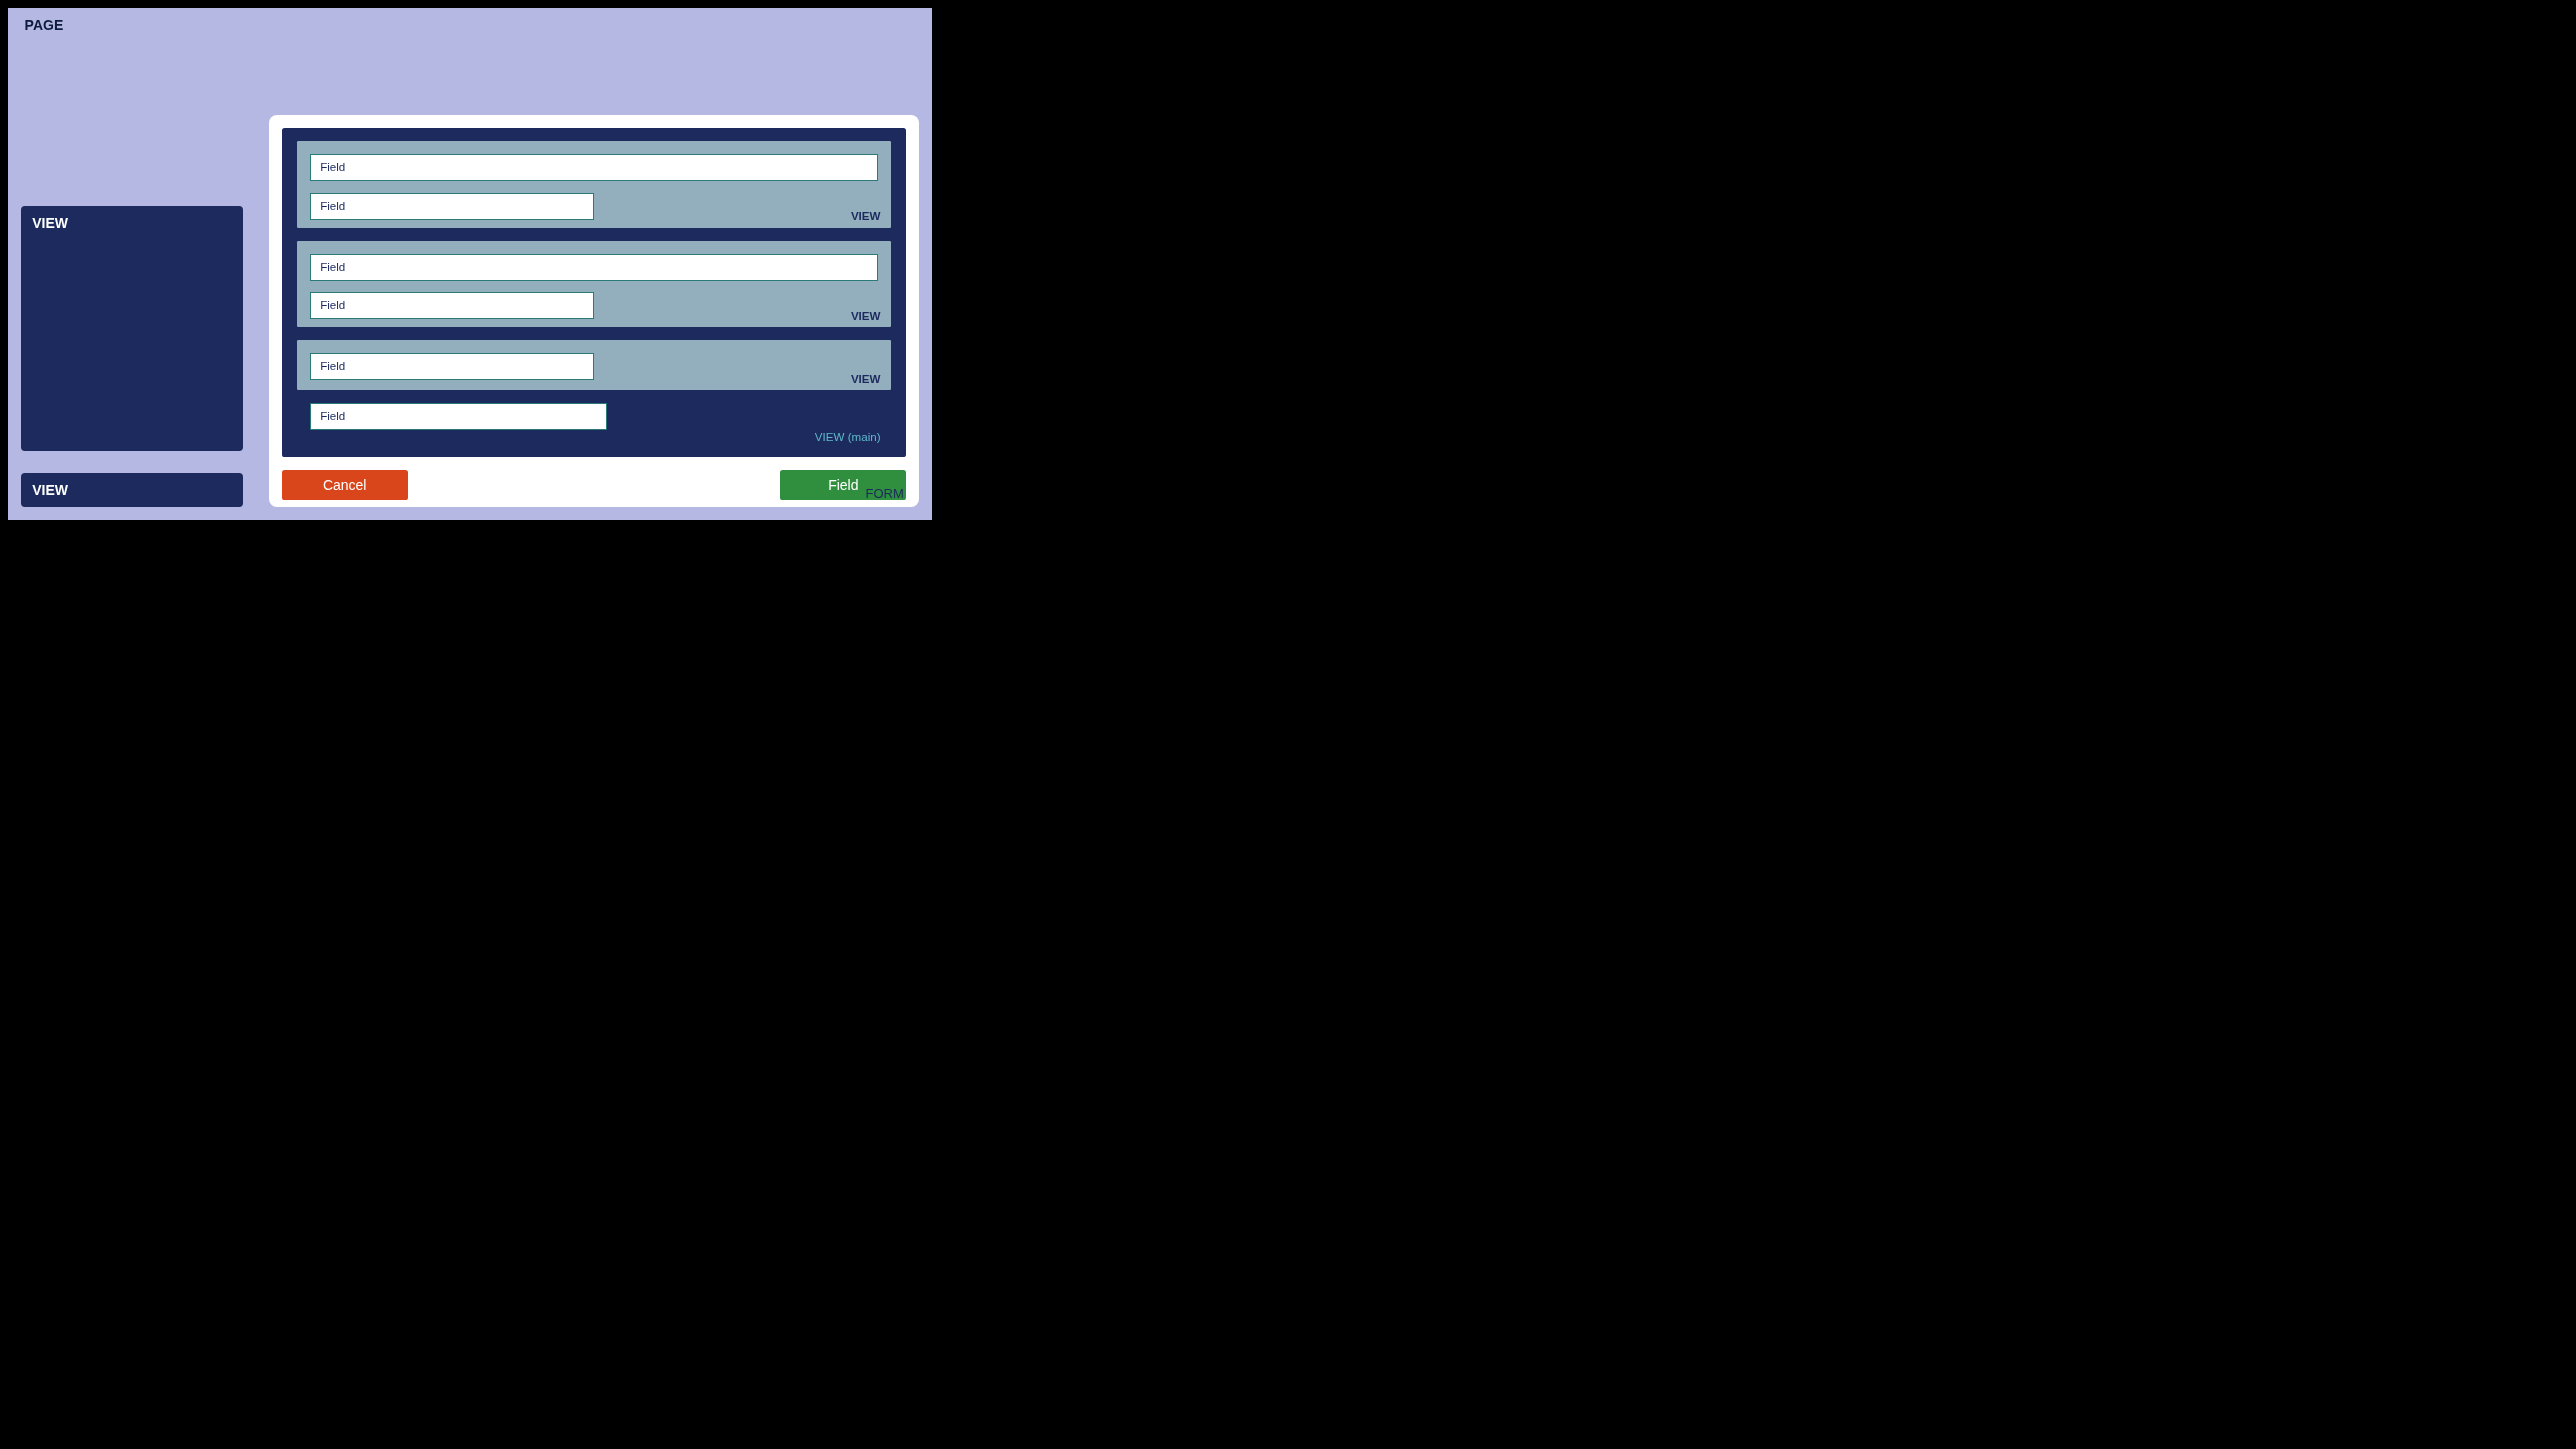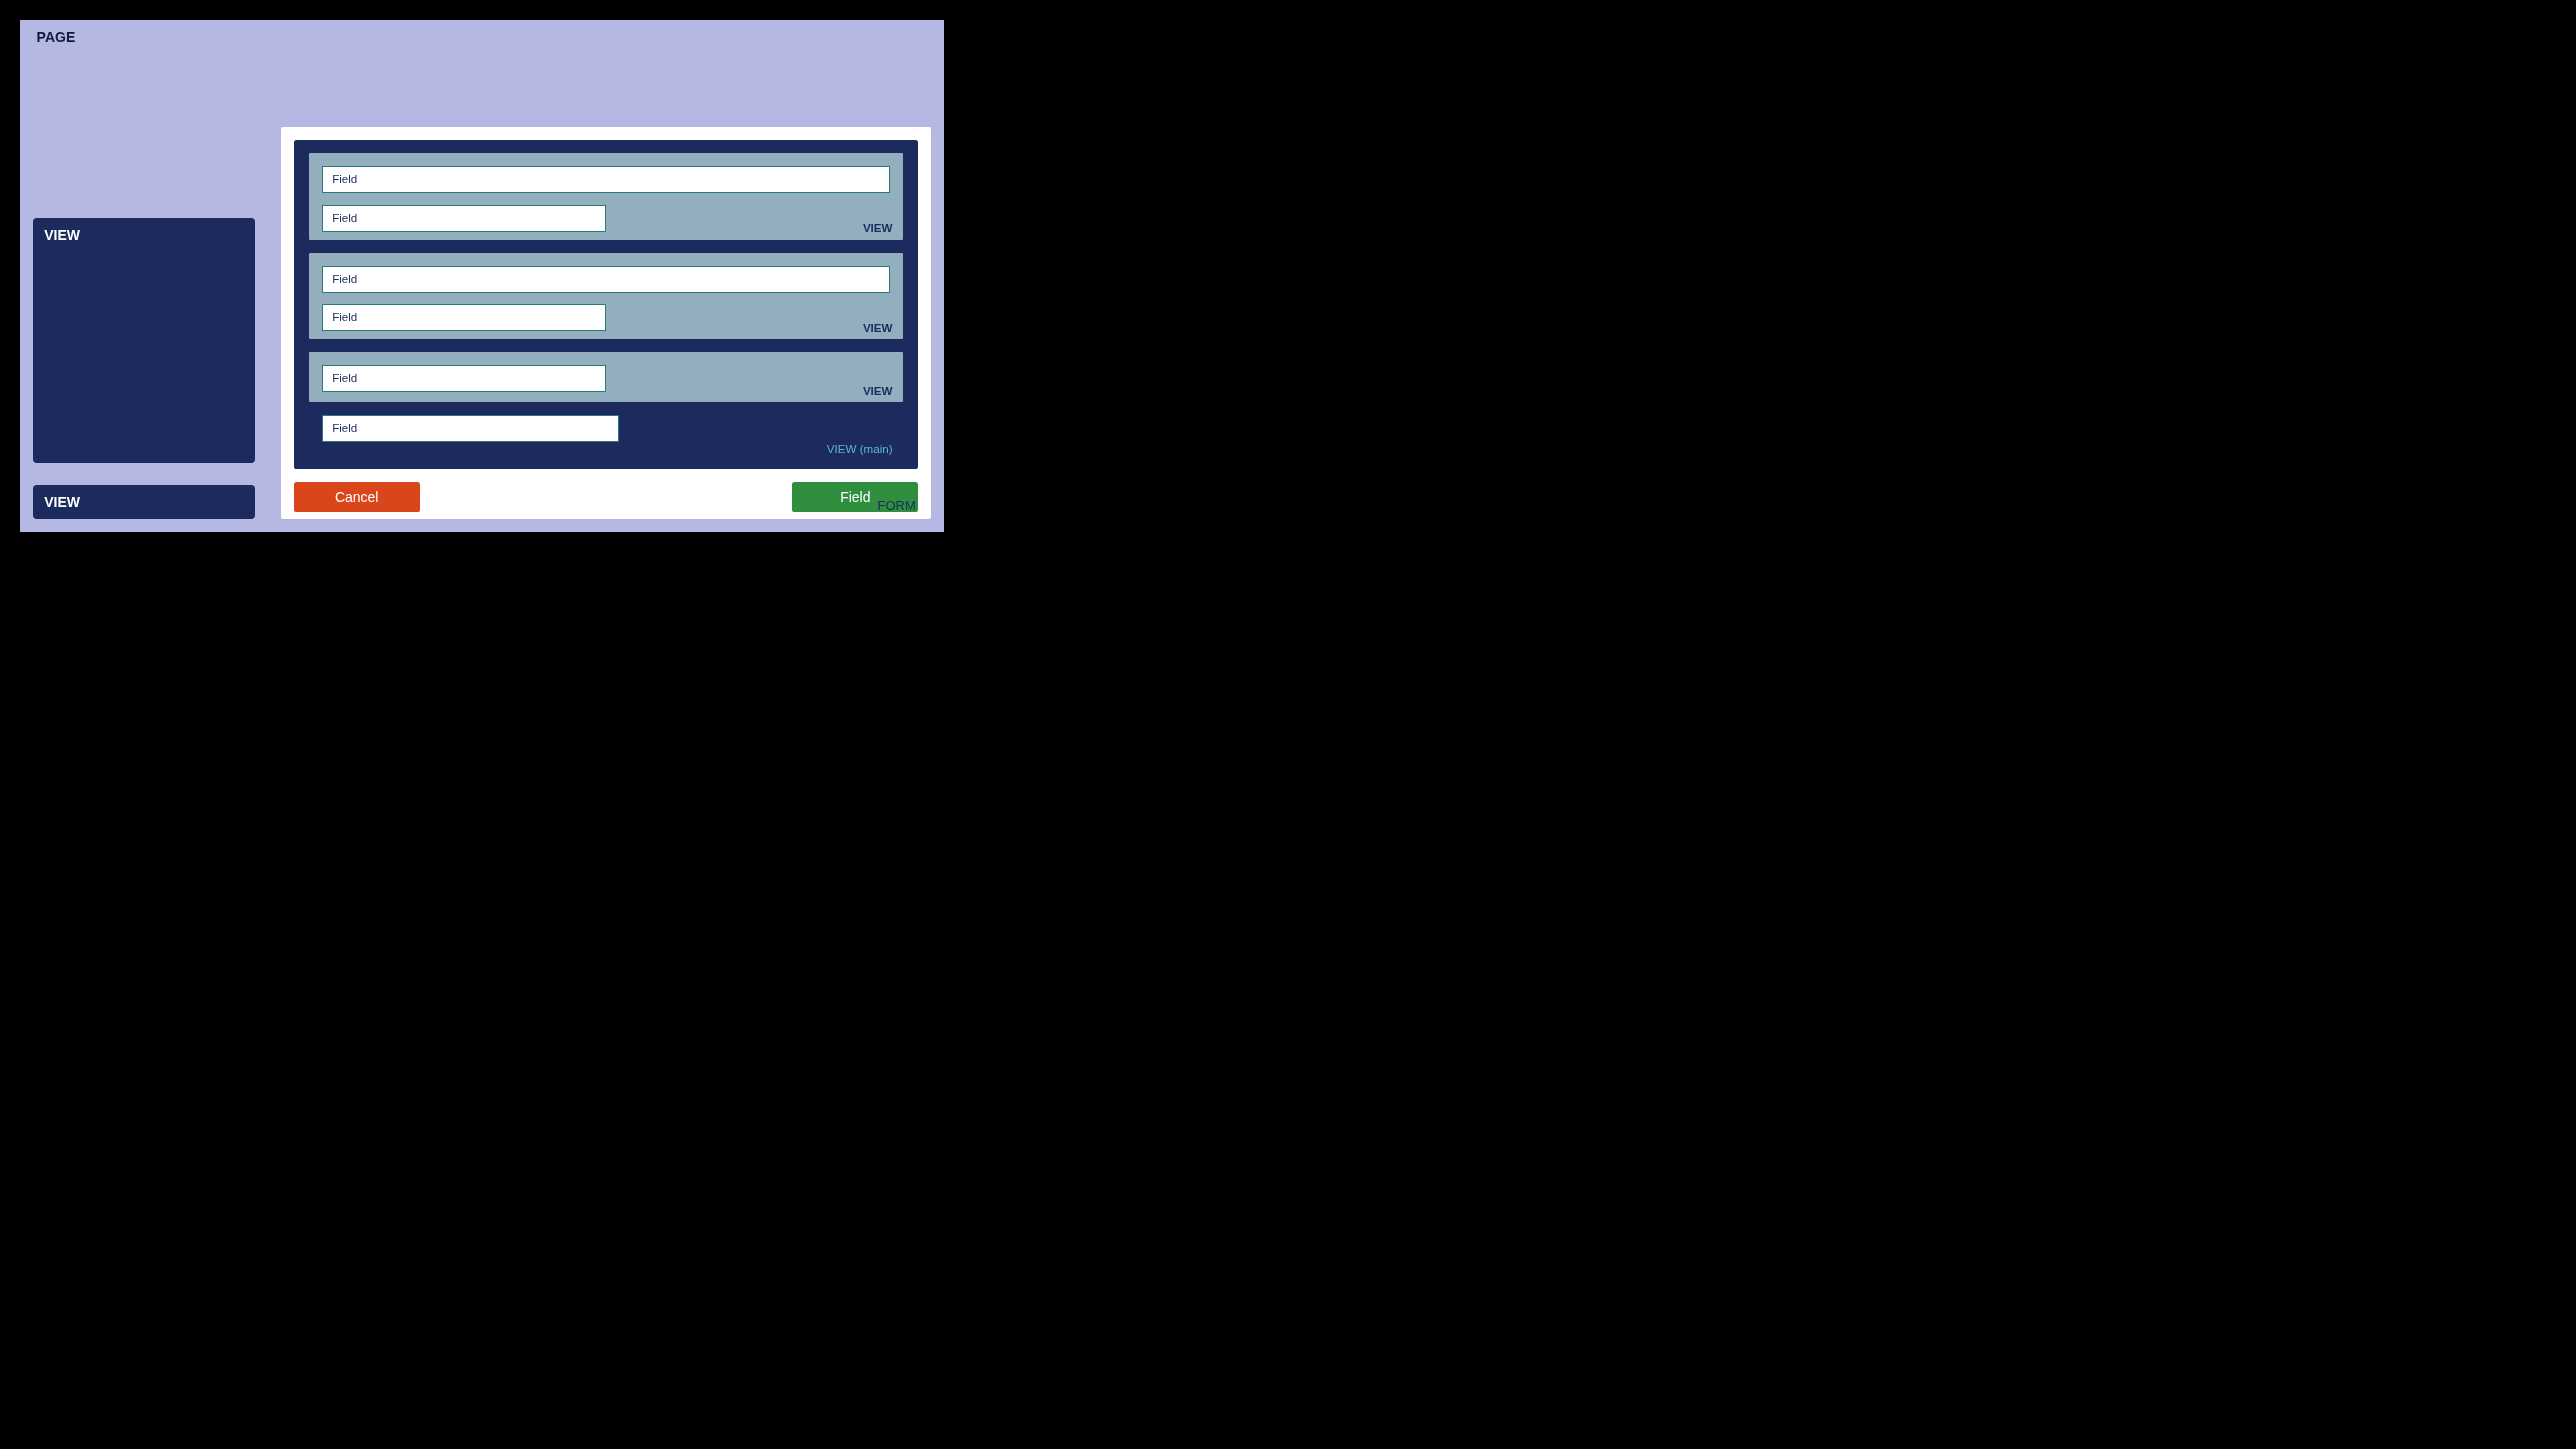--- a/index.html
+++ b/index.html
@@ -7,21 +7,21 @@
   body {
     background: #000;
     font-family: "Segoe UI", Arial, sans-serif;
     display: flex;
     align-items: stretch;
     justify-content: stretch;
   }
   .frame {
     width: 940px;
     height: 528px;
-    margin: 12px;
+    margin: 0;
     padding: 7.7px;
     background: #000;
   }
   .page {
     width: 100%;
     height: 100%;
     background: #b4b8e3;
     position: relative;
     padding: 7.7px 13px 13px 13px;
   }
@@ -52,21 +52,21 @@
   .side-view.top { height: 245px; }
   .side-view.bottom { flex: 1; }
   .side-view-label {
     color: #ffffff;
     font-size: 14px;
     font-weight: 700;
   }
   .form-card {
     flex: 1;
     background: #ffffff;
-    border-radius: 2px;
+    border-radius: 8px;
     padding: 13px 13px 6.4px 13px;
     display: flex;
     flex-direction: column;
     position: relative;
   }
   .main-view {
     background: #1c2a5e;
     border-radius: 2.6px;
     padding: 13px 15.5px 9px 15.5px;
     display: flex;

